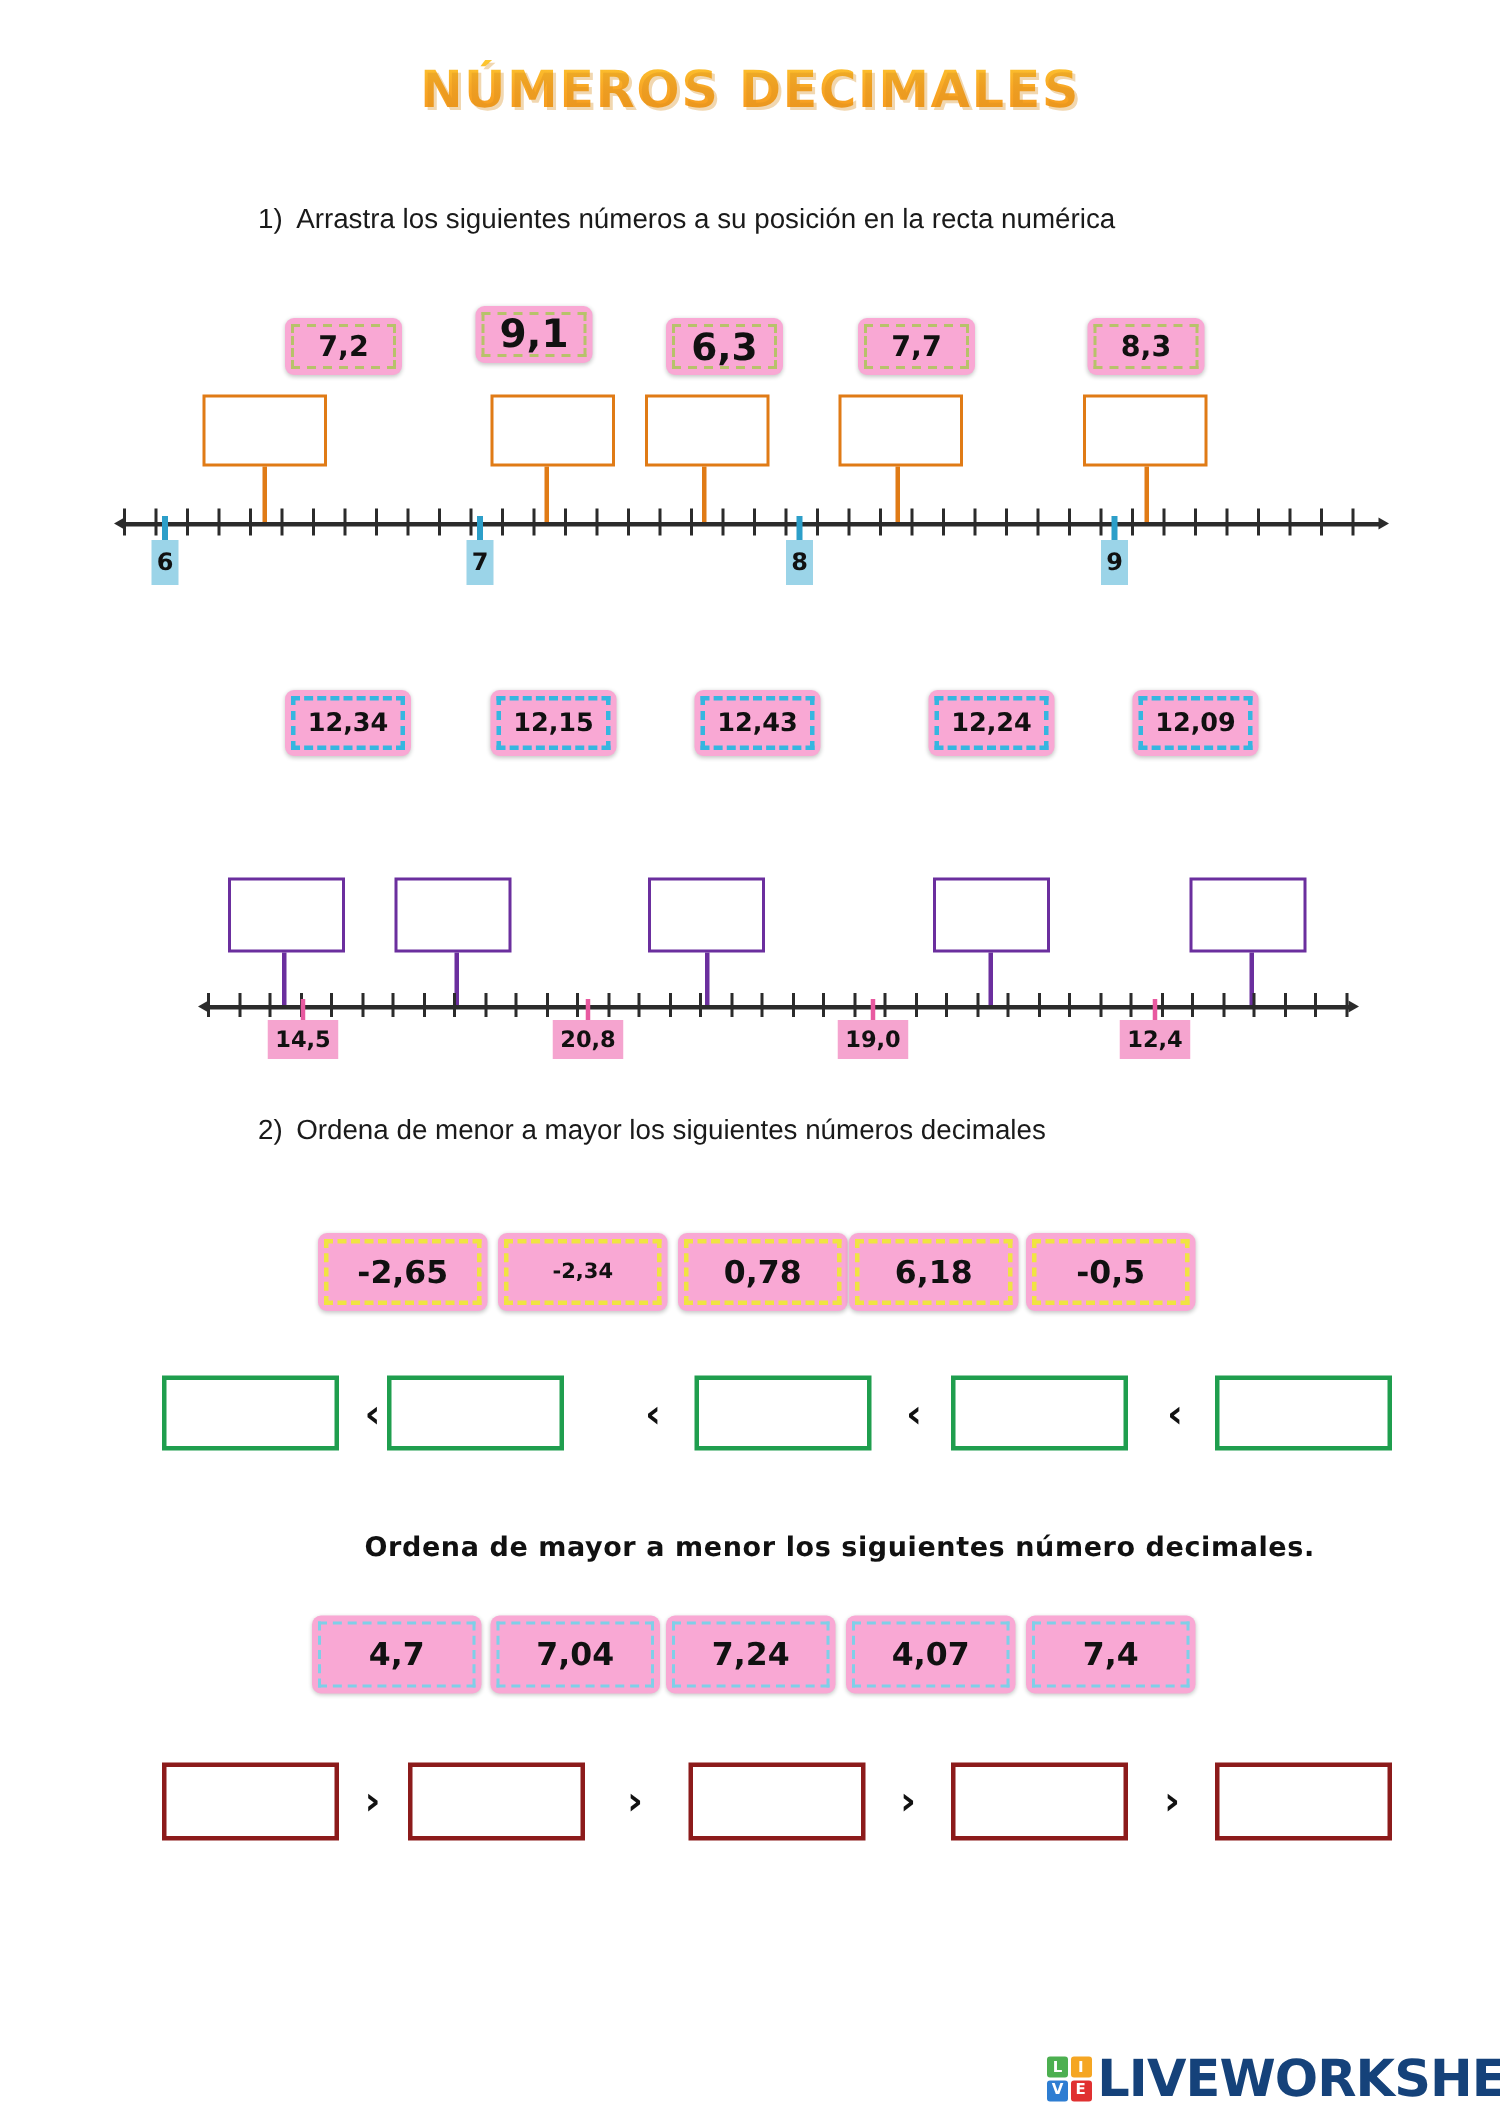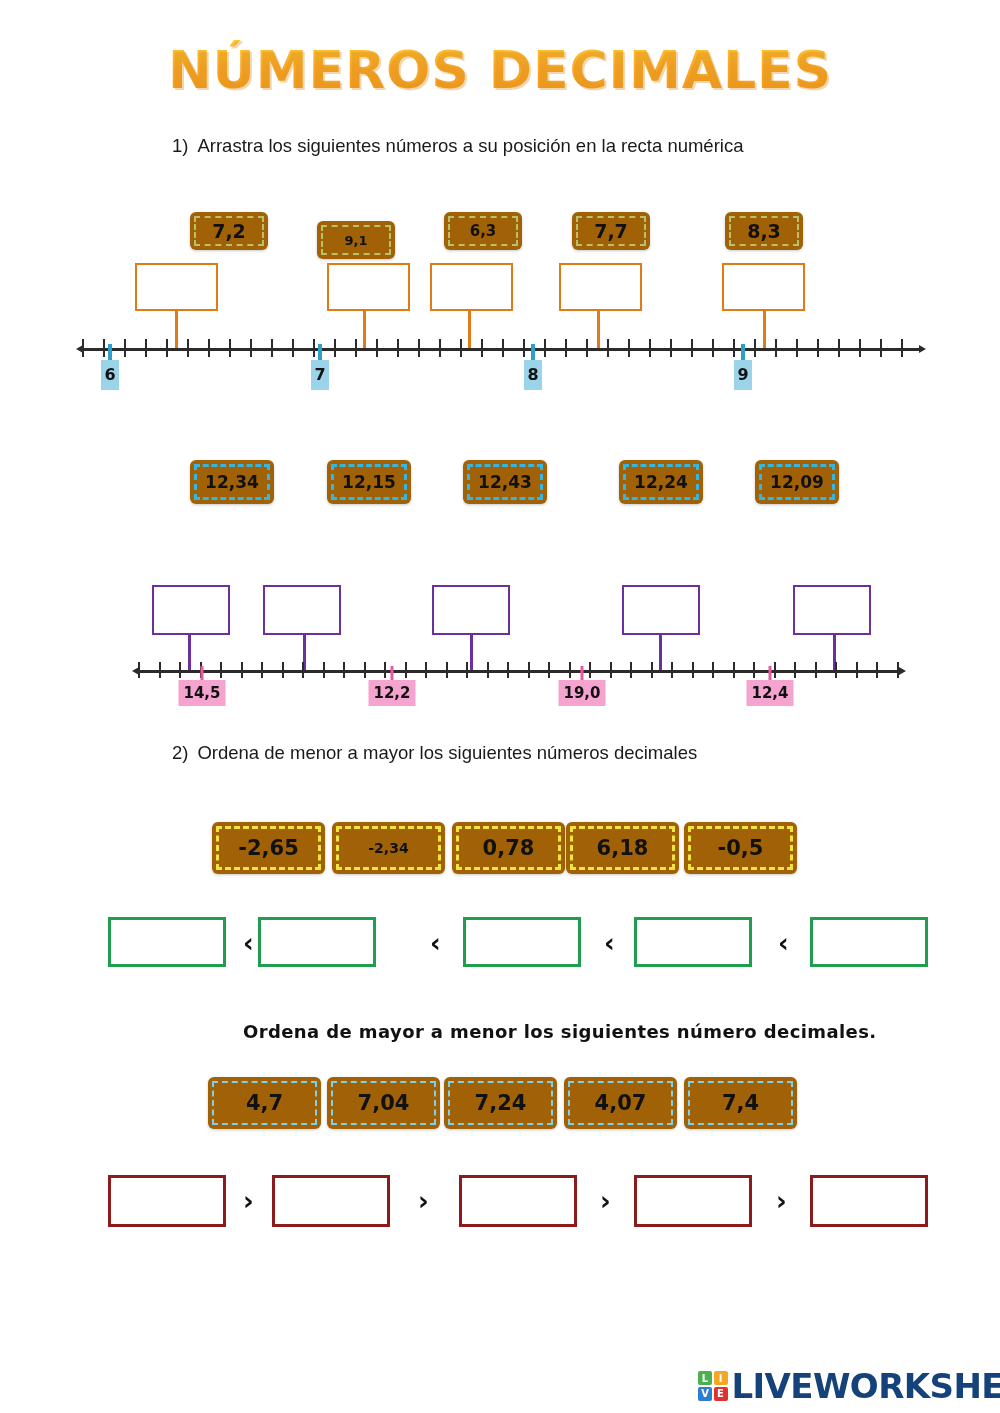--- a/index.html
+++ b/index.html
@@ -16,21 +16,21 @@
   }
 
   
   .title {
     position: absolute;
     top: 40px;
     left: 0;
     width: 1000px;
     text-align: center;
     font-family: "DejaVu Sans", sans-serif;
-    font-size: 52px;
+    font-size: 34px;
     font-weight: bold;
     letter-spacing: 1px;
     color: #f5a623;
     background: linear-gradient(180deg, #fdc830 0%, #f9a826 45%, #f5971c 100%);
     -webkit-background-clip: text;
     background-clip: text;
     -webkit-text-fill-color: transparent;
     text-shadow: 2px 2px 0 rgba(214,140,30,0.35);
   }
 
@@ -49,21 +49,21 @@
     font-weight: bold;
     color: #111111;
     font-family: "DejaVu Sans", sans-serif;
     letter-spacing: 0.4px;
     white-space: nowrap;
   }
 
   
   .card {
     position: absolute;
-    background: #a16207;
+    background: #f9a8d4;
     border-radius: 6px;
     box-shadow: 0 1px 3px rgba(0,0,0,0.22);
     display: flex;
     align-items: center;
     justify-content: center;
     font-family: "DejaVu Sans", sans-serif;
     font-weight: bold;
     color: #111111;
     box-sizing: border-box;
   }
@@ -190,25 +190,25 @@
 
 <div class="instr" style="top:135px; left:172px;">
   <span class="num">1)</span><span>Arrastra los siguientes números a su posición en la recta numérica</span>
 </div>
 
 <div id="ex1-cards1">
     <div class="card card-green" style="left: 190px; top: 212px; width: 78px; height: 38px; font-size: 19px;">
       <div class="card-inner"></div>
       <span class="card-label">7,2</span>
     </div>
-    <div class="card card-green" style="left: 317px; top: 221px; width: 78px; height: 38px; font-size: 13px;">
+    <div class="card card-green" style="left: 317px; top: 204px; width: 78px; height: 38px; font-size: 26px;">
       <div class="card-inner"></div>
       <span class="card-label">9,1</span>
     </div>
-    <div class="card card-green" style="left: 444px; top: 212px; width: 78px; height: 38px; font-size: 15px;">
+    <div class="card card-green" style="left: 444px; top: 212px; width: 78px; height: 38px; font-size: 25px;">
       <div class="card-inner"></div>
       <span class="card-label">6,3</span>
     </div>
     <div class="card card-green" style="left: 572px; top: 212px; width: 78px; height: 38px; font-size: 19px; text-align: right;">
       <div class="card-inner"></div>
       <span class="card-label">7,7</span>
     </div>
     <div class="card card-green" style="left: 725px; top: 212px; width: 78px; height: 38px; font-size: 19px; text-align: center;">
       <div class="card-inner"></div>
       <span class="card-label">8,3</span>
@@ -363,21 +363,21 @@
     <div class="tick" style="left: 835px; top: 662px; height: 16px;"></div>
     <div class="tick" style="left: 855.5px; top: 662px; height: 16px;"></div>
     <div class="tick" style="left: 876px; top: 662px; height: 16px;"></div>
     <div class="tick" style="left: 896.5px; top: 662px; height: 16px;"></div>
     <div class="marker-pink" style="left: 202px; top: 666px; transform: translateX(-50%);">
       <div class="marker-stalk"></div>
       <div class="marker-chip">14,5</div>
     </div>
     <div class="marker-pink" style="left: 392px; top: 666px; transform: translateX(-50%);">
       <div class="marker-stalk"></div>
-      <div class="marker-chip">12,2</div>
+      <div class="marker-chip">20,8</div>
     </div>
     <div class="marker-pink" style="left: 582px; top: 666px; transform: translateX(-50%);">
       <div class="marker-stalk"></div>
       <div class="marker-chip">19,0</div>
     </div>
     <div class="marker-pink" style="left: 770px; top: 666px; transform: translateX(-50%);">
       <div class="marker-stalk"></div>
       <div class="marker-chip">12,4</div>
     </div>
   </div>

